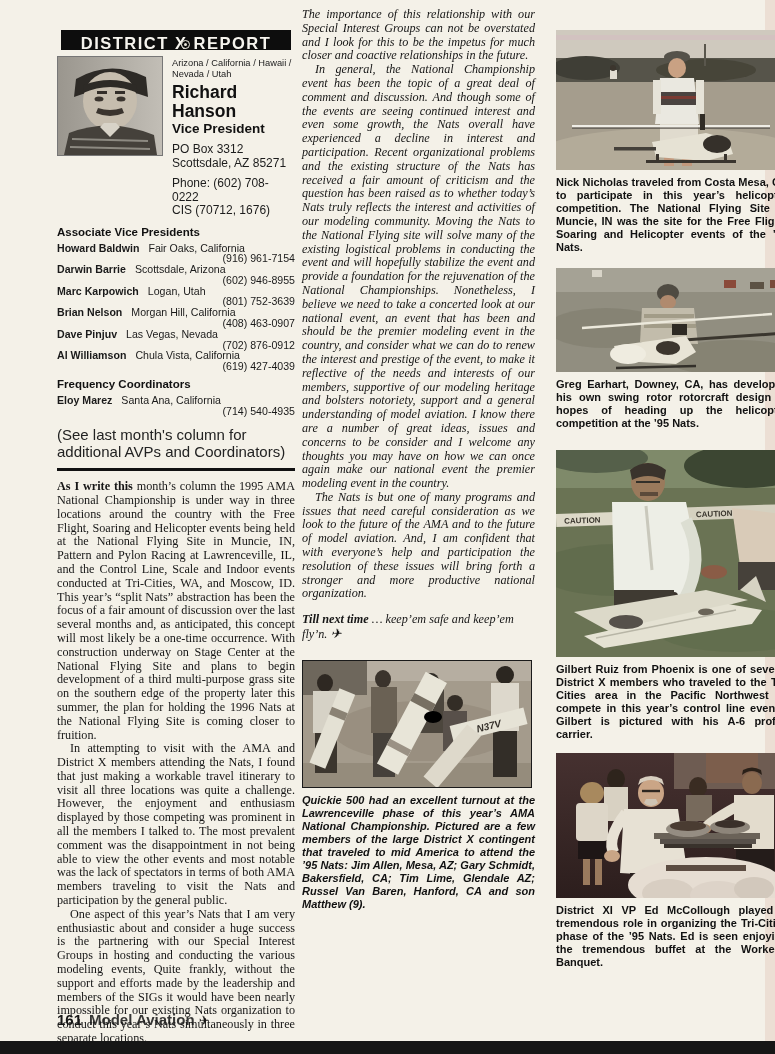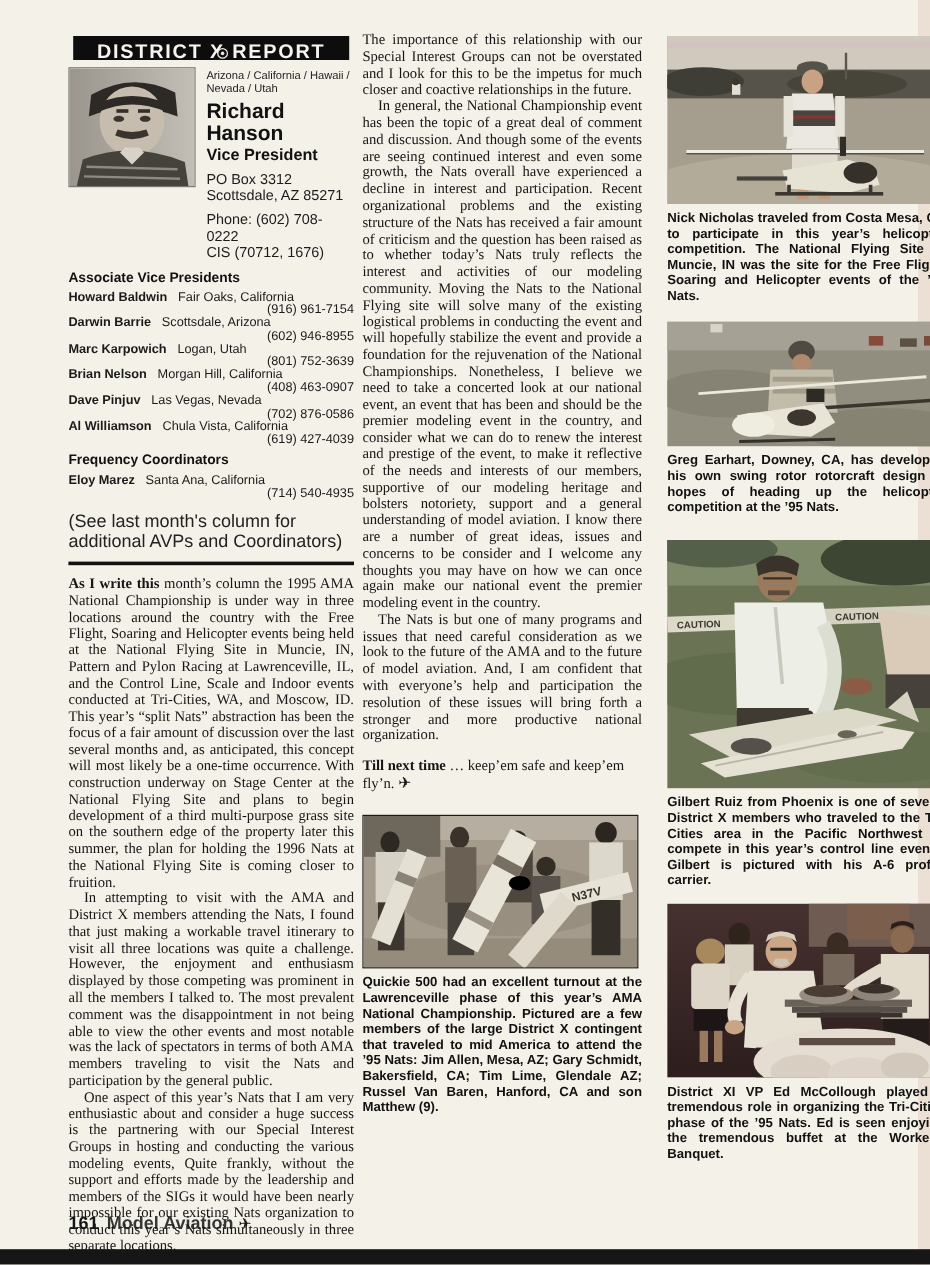--- a/index.html
+++ b/index.html
@@ -2,21 +2,21 @@
 <html><head>
 <meta charset="utf-8">
 <style>
   html,body{margin:0;padding:0;}
   body{background:#d8d4cb;font-family:"Liberation Sans",sans-serif;}
   .page{position:relative;width:775px;height:1054px;background:#f4f1e8;overflow:hidden;}
   .edge-right{position:absolute;right:0;top:0;width:10px;height:1054px;background:#ecdfd4;}
   .edge-bottom{position:absolute;left:0;bottom:0;width:775px;height:13px;background:#161616;}
 
   .col-left{position:absolute;left:57px;top:30px;width:238px;}
-  .col-mid{position:absolute;left:302px;top:27px;width:233px;}
+  .col-mid{position:absolute;left:302px;top:8px;width:233px;font-style:italic;}
   .col-right{position:absolute;left:556px;top:30px;width:232px;}
 
   
   .hbar{position:relative;background:#0d0d0d;color:#f6f4ee;height:20px;margin:0 4px 6px 4px;
         text-align:center;font-weight:bold;font-size:16.5px;letter-spacing:1.5px;line-height:26px;}
   .emblem{position:absolute;left:52%;bottom:1px;width:7px;height:7px;border:1px solid #f0ede4;
           border-radius:50%;background:#0d0d0d;}
   .emblem:after{content:"";position:absolute;left:2px;top:2px;width:3px;height:3px;border-radius:50%;background:#e8e5dc;}
 
   
@@ -123,21 +123,21 @@
       <div class="avp">
         <div class="l1"><b>Marc Karpowich</b><span class="loc">Logan, Utah</span></div>
         <div class="l2">(801) 752-3639</div>
       </div>
       <div class="avp">
         <div class="l1"><b>Brian Nelson</b><span class="loc">Morgan Hill, California</span></div>
         <div class="l2">(408) 463-0907</div>
       </div>
       <div class="avp">
         <div class="l1"><b>Dave Pinjuv</b><span class="loc">Las Vegas, Nevada</span></div>
-        <div class="l2">(702) 876-0586</div>
+        <div class="l2">(702) 876-0912</div>
       </div>
       <div class="avp">
         <div class="l1"><b>Al Williamson</b><span class="loc">Chula Vista, California</span></div>
         <div class="l2">(619) 427-4039</div>
       </div>
     </div>
 
     <div class="subhead">Frequency Coordinators</div>
     <div class="avp">
       <div class="l1"><b>Eloy Marez</b><span class="loc">Santa Ana, California</span></div>

